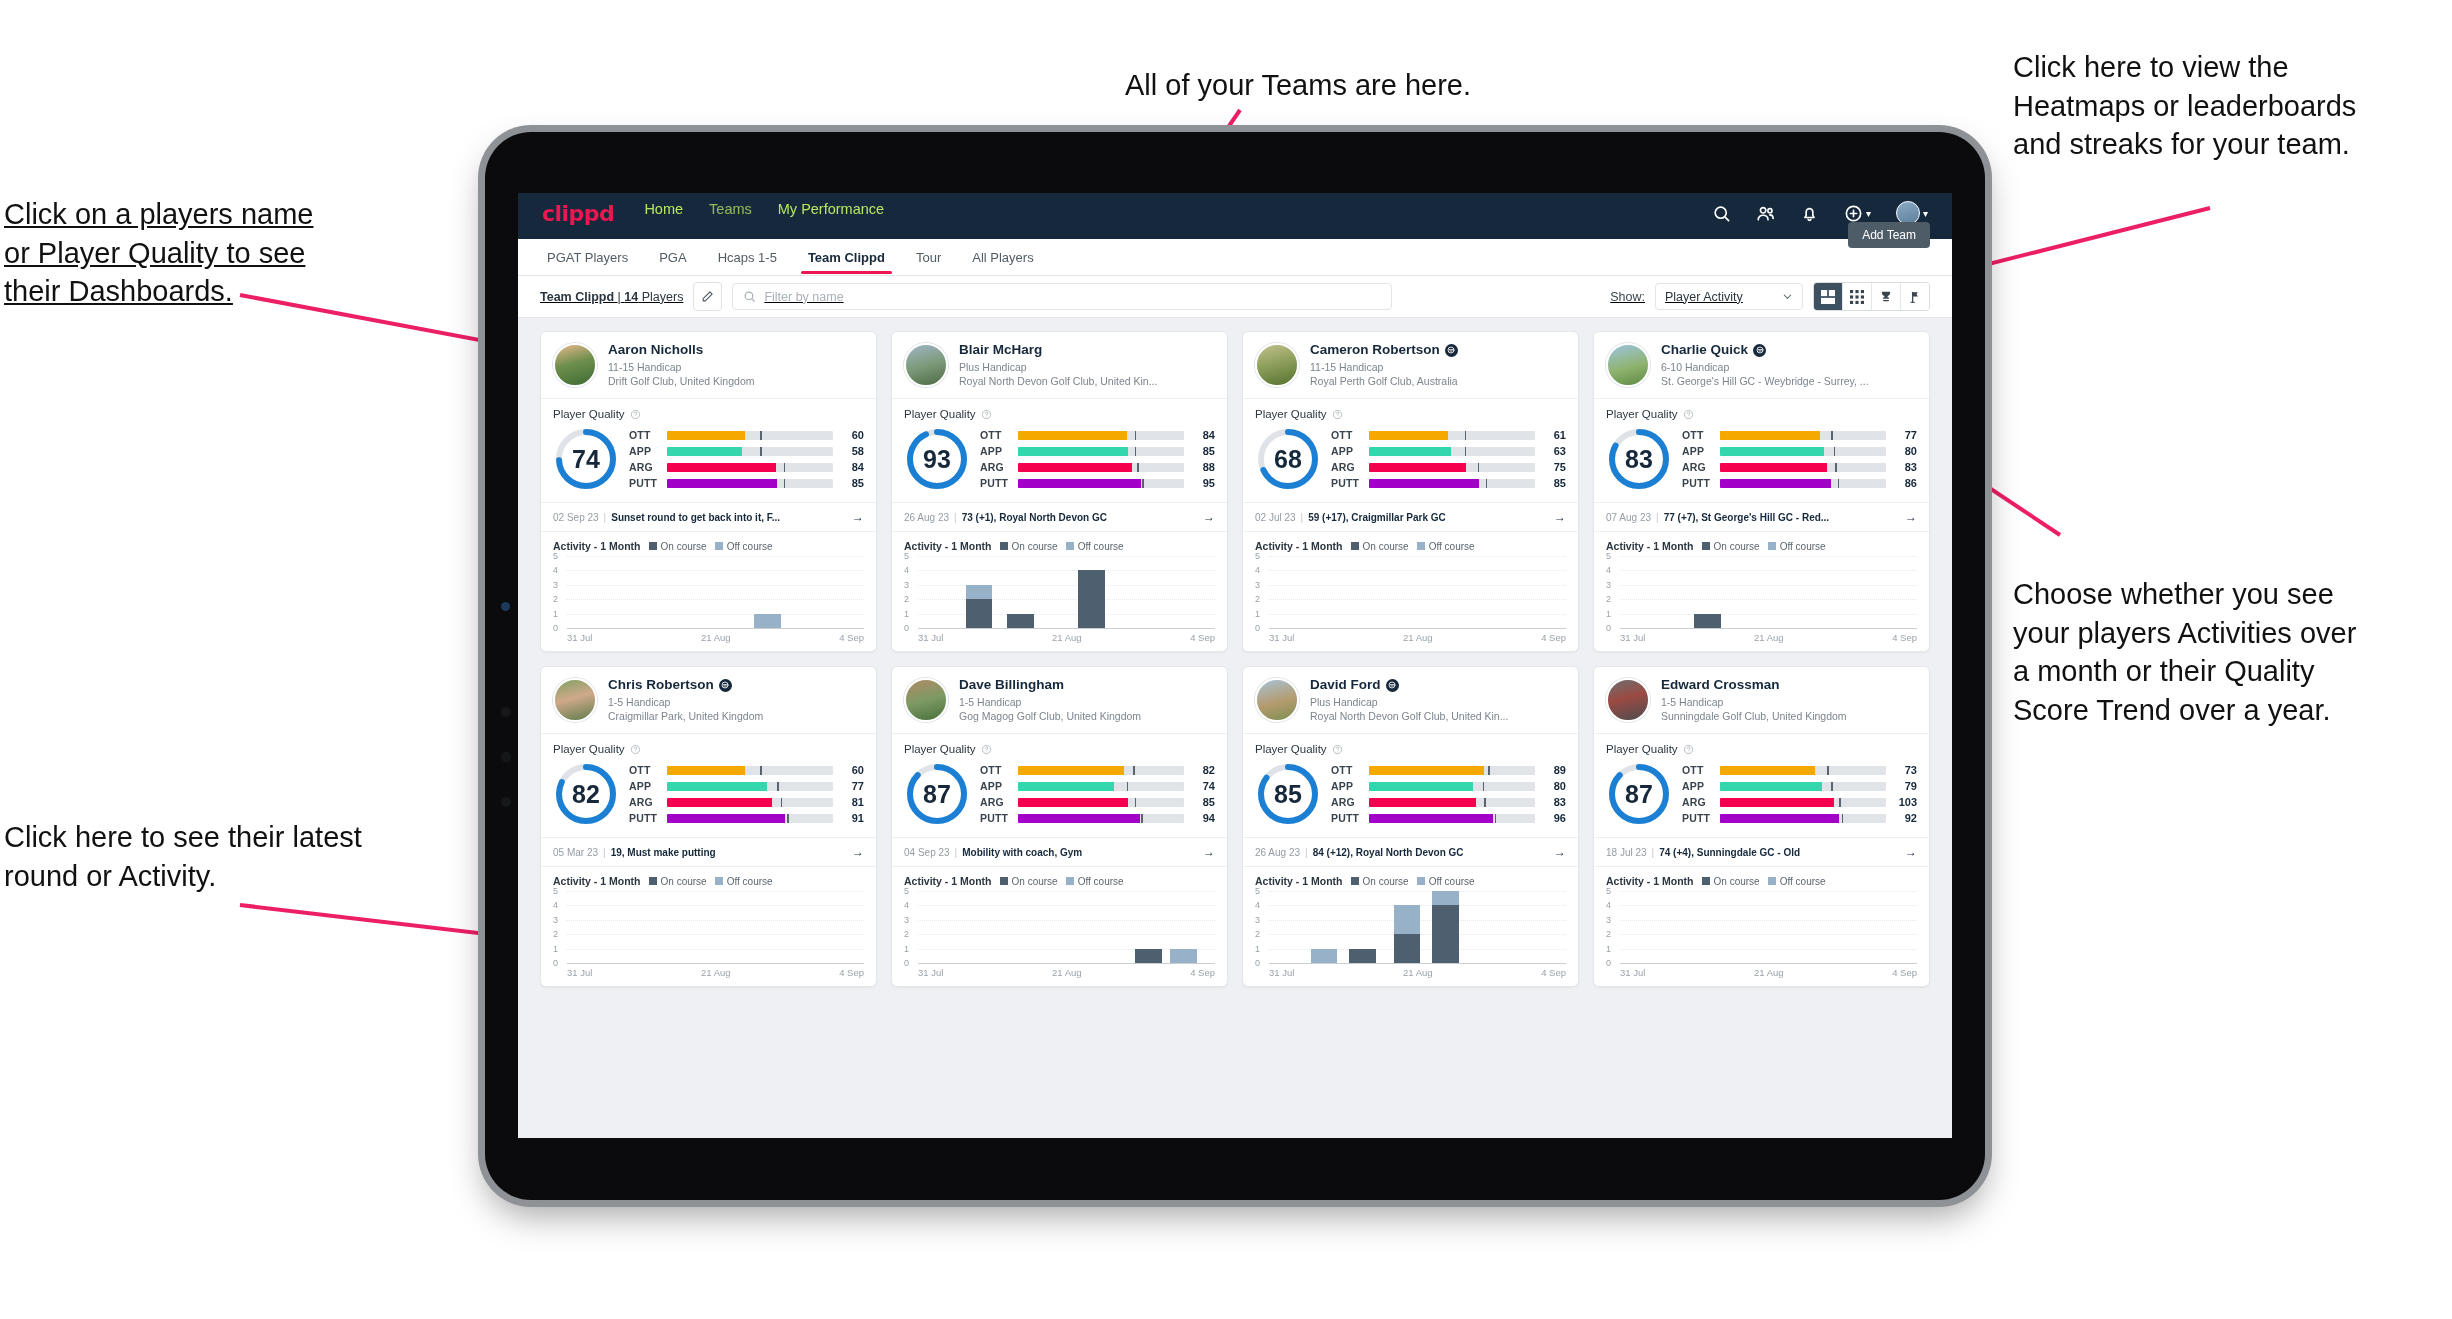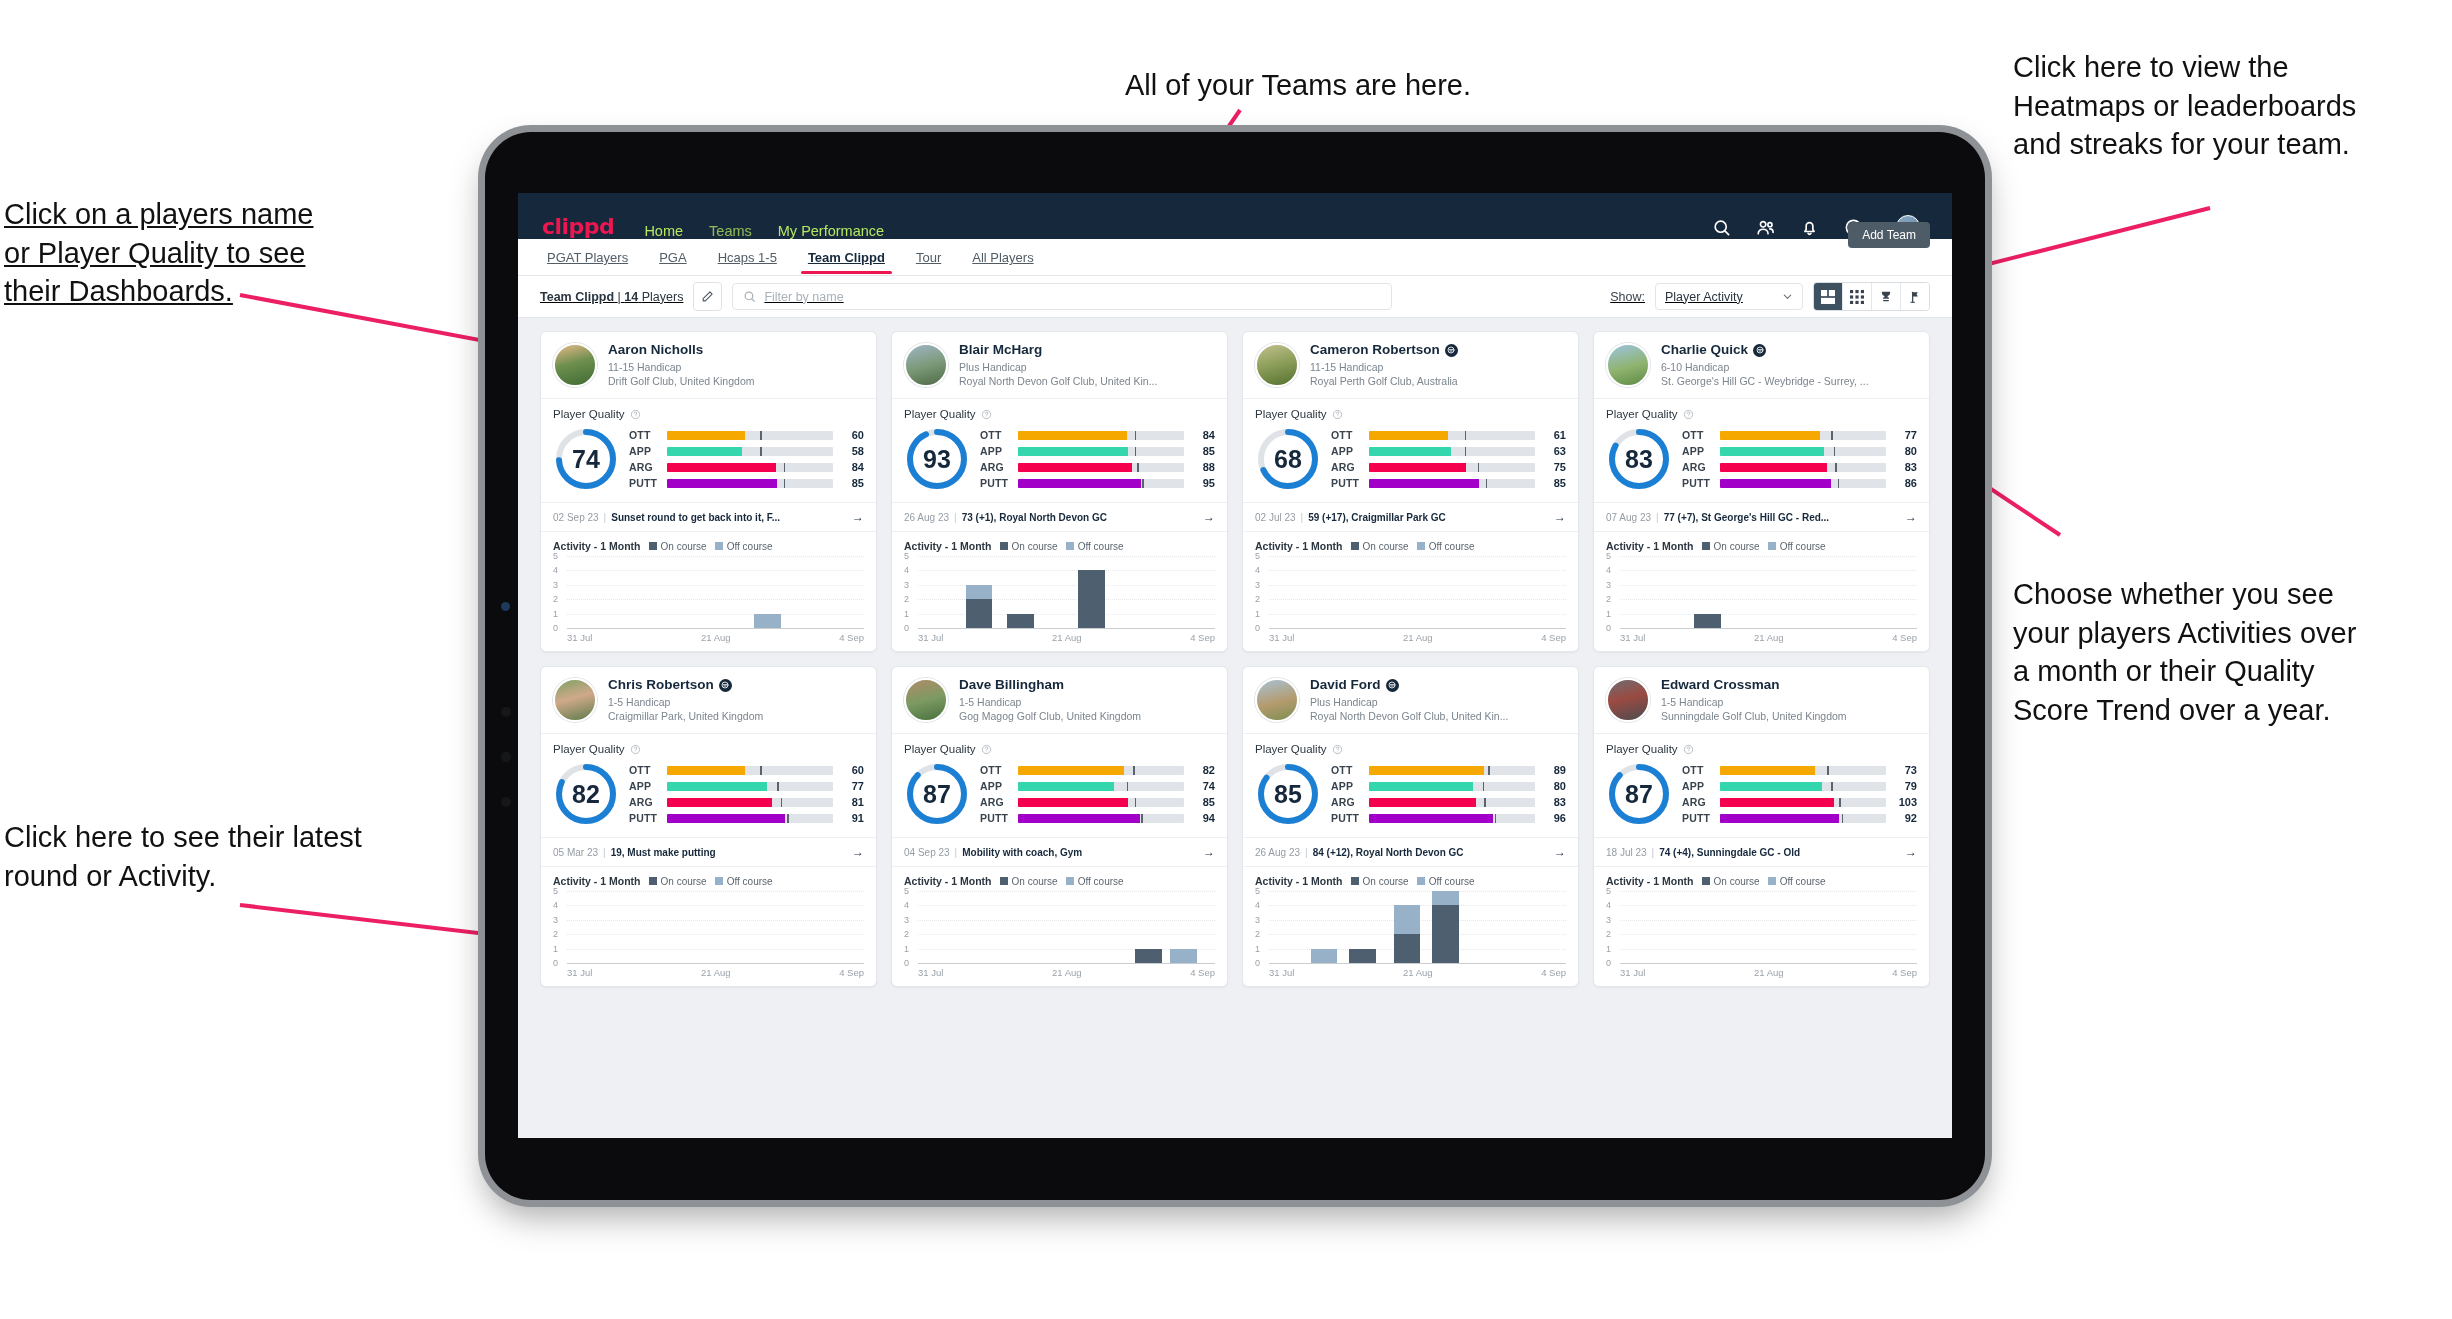--- a/index.html
+++ b/index.html
@@ -26,39 +26,39 @@
   #tablet .btn-side{position:absolute;background:#8e9296;border-radius:2px;width:7px;left:-7px;}
   #screen{
     position:absolute;left:33px;top:61px;width:1434px;height:945px;
     background:#eef0f3;overflow:hidden;
   }
   .cam{position:absolute;left:16px;top:470px;width:9px;height:9px;border-radius:50%;background:#1b3a5c;}
   .dots{position:absolute;left:16px;width:10px;height:10px;border-radius:50%;background:#16171a;}
 
   
   .topnav{
-    height:46px;background:#16283b;display:flex;align-items:flex-end;
-    padding:0 24px;box-sizing:border-box;
+    height:46px;background:#16283b;display:flex;align-items:flex-start;
+    padding:8px 24px;box-sizing:border-box;
   }
   .logo{color:#ec1651;font-size:22px;font-weight:bold;letter-spacing:-.5px;margin-right:30px;font-family:"DejaVu Sans",sans-serif;}
   .navlink{color:#bef264;font-size:14.5px;margin-right:26px;opacity:.95;}
   .navlink.dim{opacity:.72;}
   .nav-right{margin-left:auto;display:flex;align-items:center;gap:25px;}
   .nicon{width:19px;height:19px;display:block;}
   .avatar-nav{width:22px;height:22px;border-radius:50%;
     background:linear-gradient(160deg,#8aa9c4,#5d7f9c);border:1.5px solid #fff;display:block;}
   .caret{color:#fff;font-size:10px;margin-left:3px;}
 
   
   .tabsbar{
     height:37px;background:#fff;display:flex;align-items:center;
     padding:0 26px;box-sizing:border-box;position:relative;
     border-bottom:1px solid #e3e6ea;
   }
-  .tab{font-size:13px;color:#525c66;margin-right:25px;padding:9px 3px 8px;position:relative;text-decoration:underline;}
+  .tab{font-size:13px;color:#525c66;margin-right:25px;padding:9px 3px 8px;position:relative;}
   .tab.active{color:#16283b;font-weight:600;}
   .tab.active:after{
     content:"";position:absolute;left:-4px;right:-4px;bottom:-1px;height:3px;background:#ec1651;border-radius:2px;
   }
   .addteam{
     position:absolute;right:22px;top:-17px;background:#4e5c68;color:#fff;
     font-size:12px;padding:6px 14px;border-radius:4px;
   }
 
   

